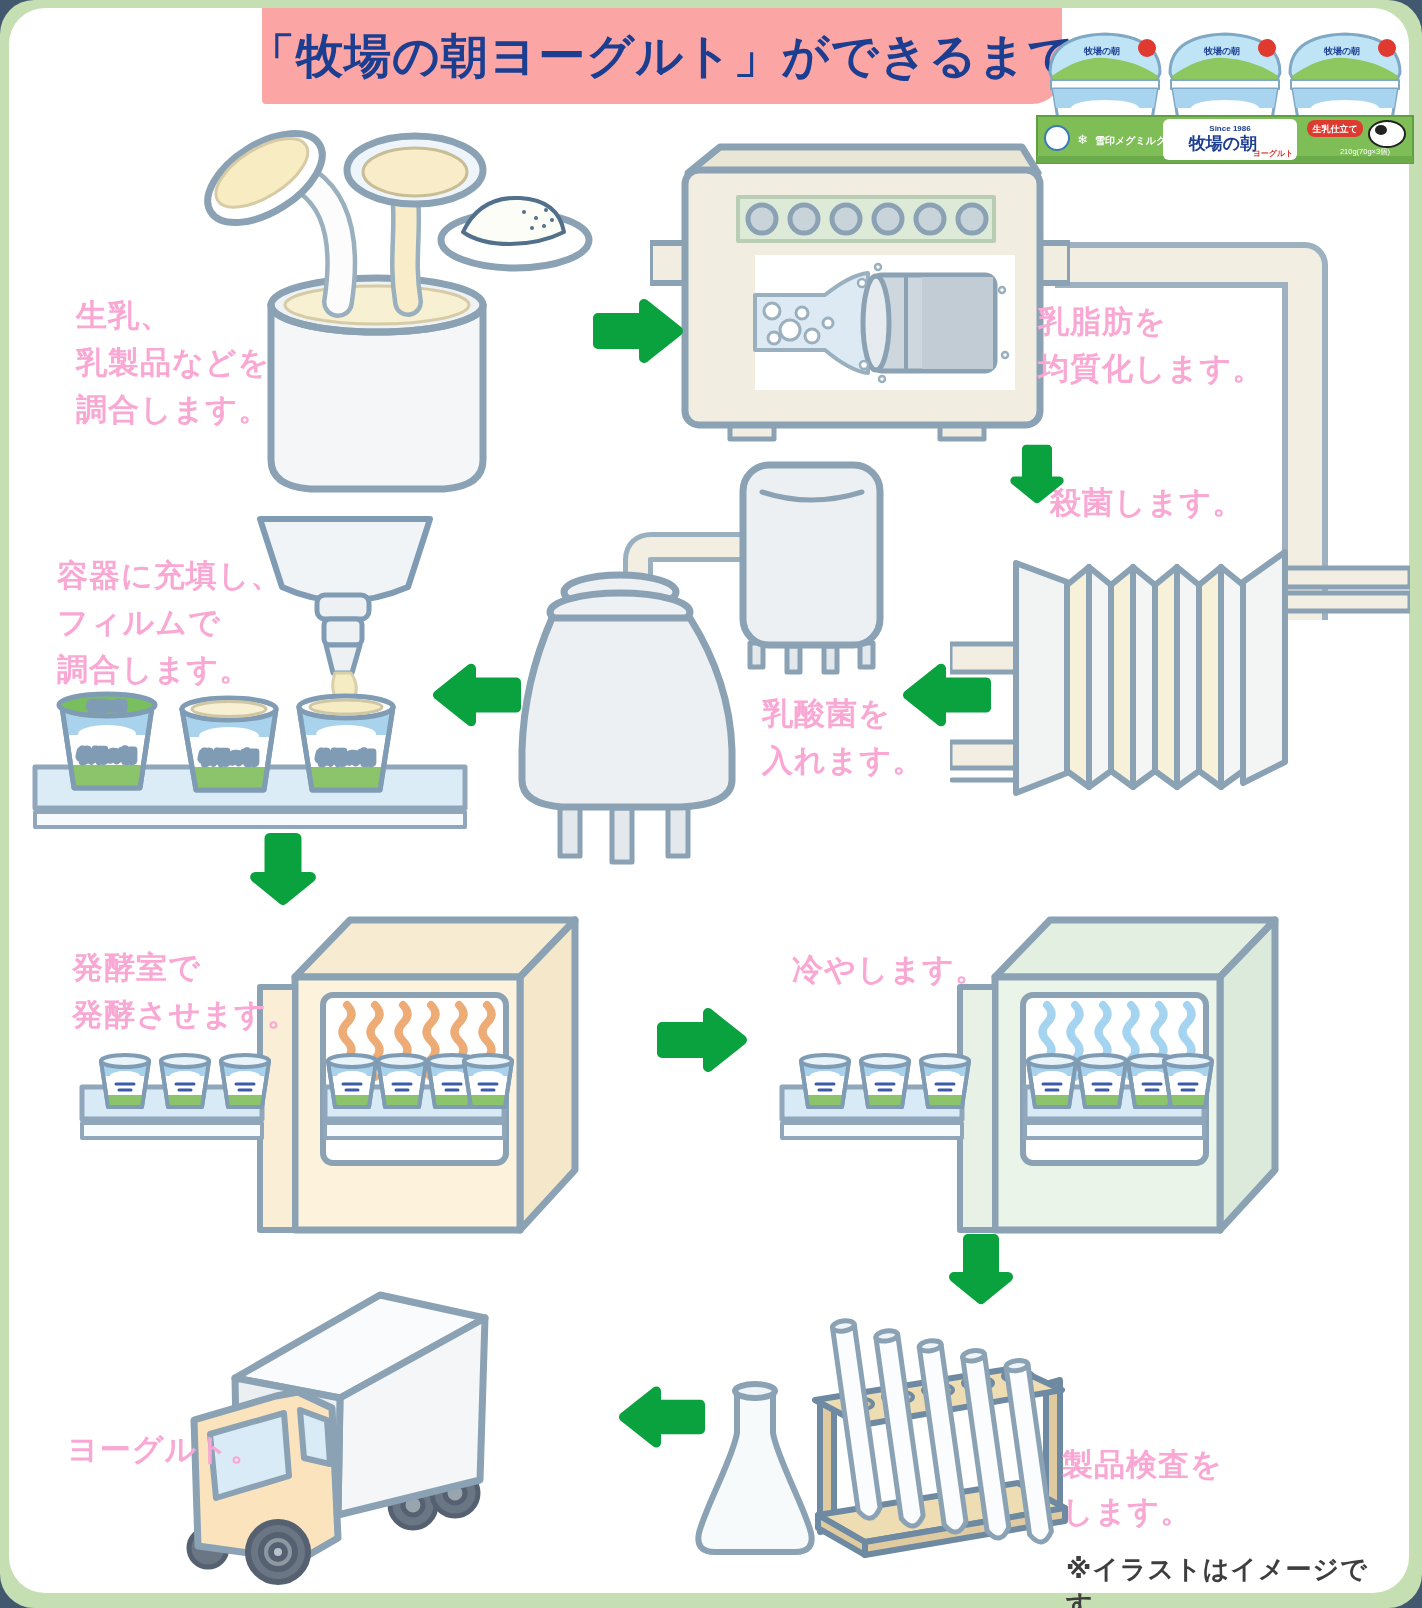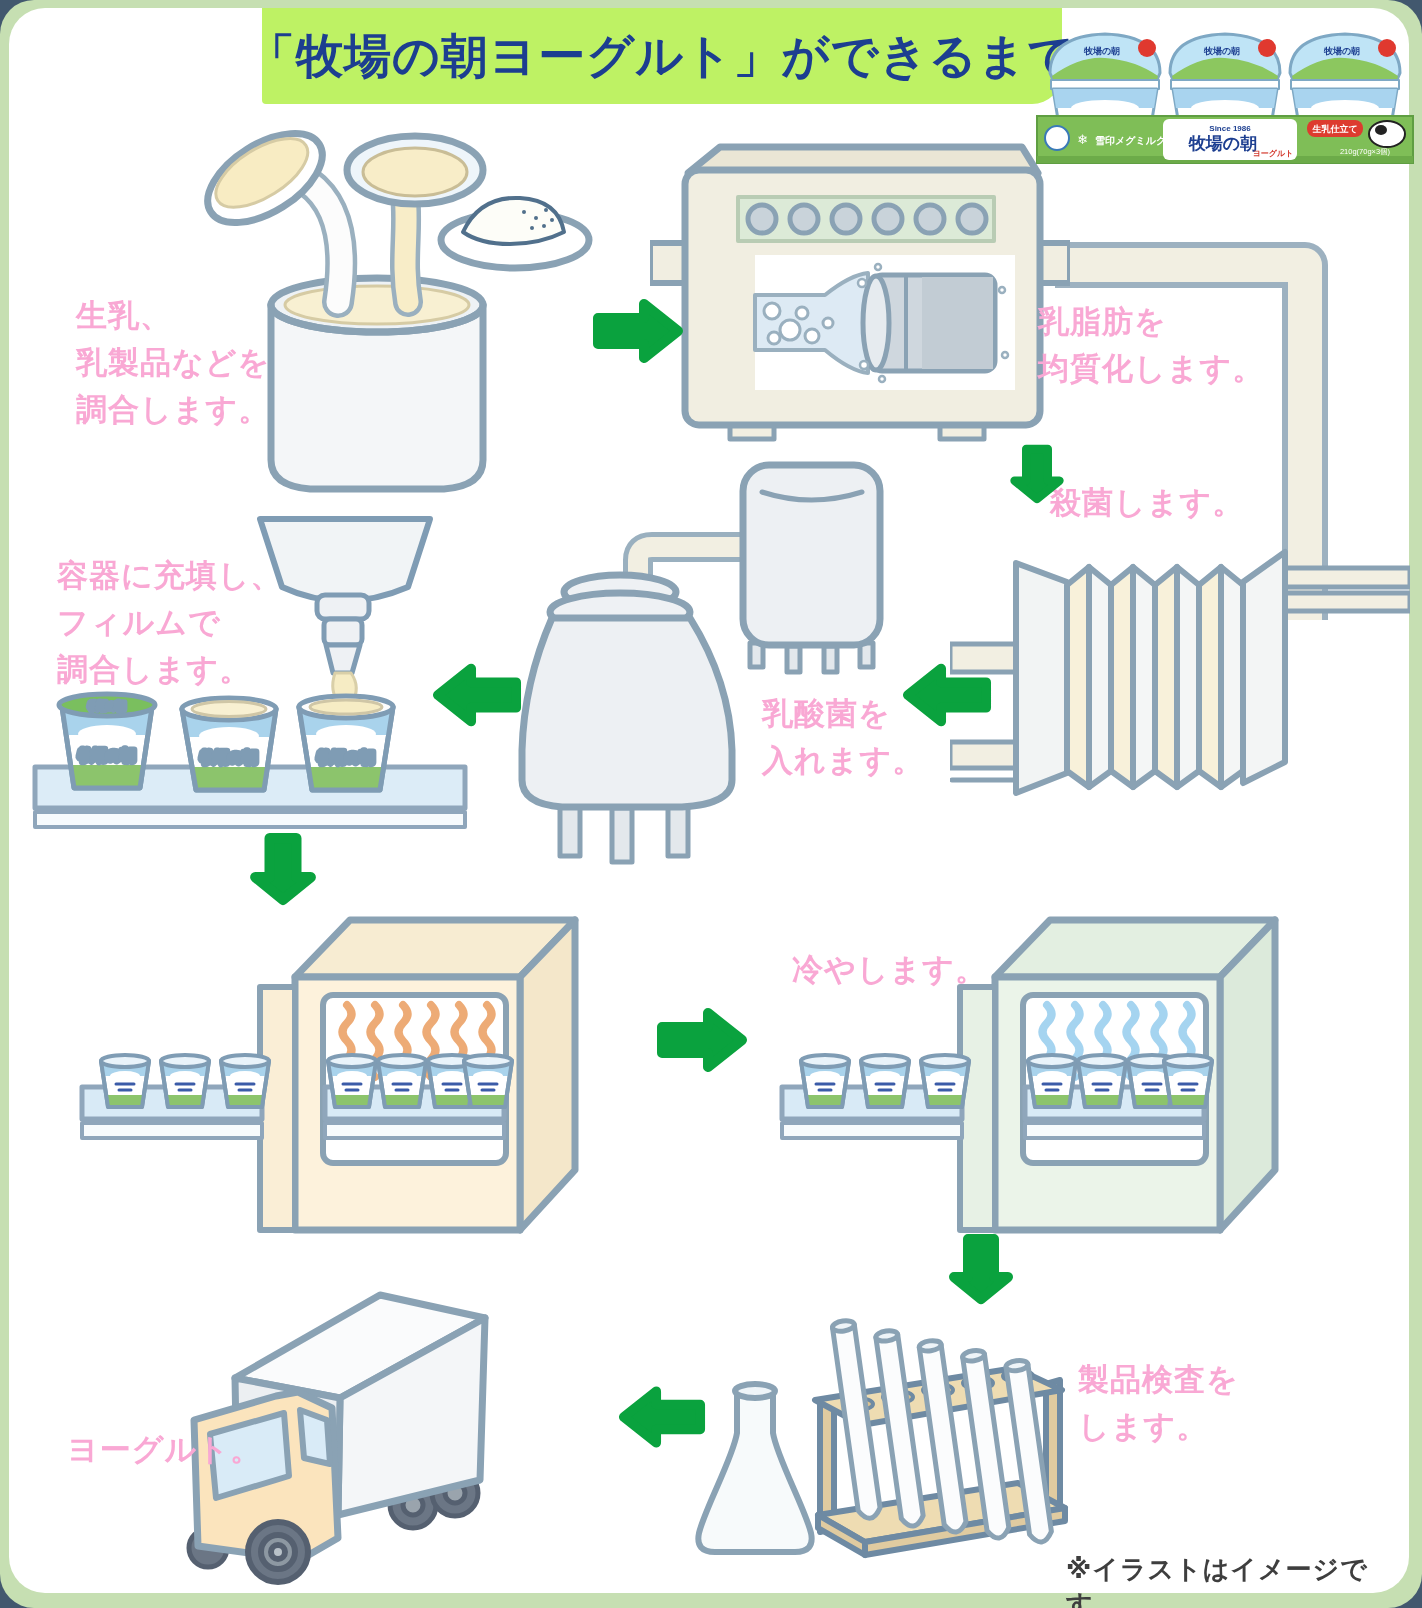--- a/index.html
+++ b/index.html
@@ -1,21 +1,21 @@
 <!DOCTYPE html>
 <html><head>
 <meta charset="utf-8">
 <style>
   html,body{margin:0;padding:0;background:#42586e;}
   *{box-sizing:border-box;}
   body{font-family:"Liberation Sans","DejaVu Sans",sans-serif;}
   .stage{position:relative;width:1422px;height:1608px;background:#42586e;overflow:hidden;}
   .frame{position:absolute;inset:0;background:#c6dfb2;border-radius:34px;}
   .card{position:absolute;left:9px;top:8px;right:13px;bottom:15px;background:#ffffff;border-radius:36px;}
-  .banner{position:absolute;left:262px;top:8px;width:800px;height:96px;background:#bef264;border-radius:0 0 30px 4px;display:flex;align-items:center;justify-content:center;}
+  .banner{position:absolute;left:262px;top:8px;width:800px;height:96px;background:#fca5a5;border-radius:0 0 30px 4px;display:flex;align-items:center;justify-content:center;}
   .banner h1{margin:0;font-size:47px;font-weight:800;color:#1c3e90;letter-spacing:1px;white-space:nowrap;}
   .label{position:absolute;font-size:31px;line-height:47px;font-weight:700;color:#f9a8d4;letter-spacing:1px;white-space:nowrap;}
   .footnote{position:absolute;left:1066px;top:1552px;font-size:26px;font-weight:600;color:#3e3e3e;letter-spacing:1px;}
   .abs{position:absolute;}
   svg text{font-family:"Liberation Sans","DejaVu Sans",sans-serif;}
 </style>
 </head>
 <body>
 
 <div class="stage">
@@ -339,20 +339,24 @@
         <use href="#cupA" transform="translate(55,212)"></use>
         <use href="#cupA" transform="translate(115,212)"></use>
         <use href="#cupA" transform="translate(175,212)"></use>
         <use href="#cupA" transform="translate(282,212)"></use>
         <use href="#cupA" transform="translate(332,212)"></use>
         <use href="#cupA" transform="translate(382,212)"></use>
         <use href="#cupA" transform="translate(418,212)"></use>
       </g>
     </g>
   </svg>
+  <div class="label" style="left:72px;top:944px;">
+    <div>発酵室で</div>
+    <div>発酵させます。</div>
+  </div>
 
   <svg class="abs" style="left:770px;top:895px;" width="640" height="345" viewBox="0 0 640 345">
     <defs>
       <g id="cupB" stroke="#7f9cb4" stroke-width="4" stroke-linejoin="round">
         <path d="M-24,-46 L24,-46 L17,0 L-17,0 Z" fill="#ffffff"></path>
         <path d="M-24,-46 L24,-46 L21.5,-31 L-21.5,-31 Z" fill="#a9d3ec" stroke="none"></path>
         <ellipse cx="0" cy="-31" rx="15" ry="5" fill="#ffffff" stroke="none"></ellipse>
         <path d="M-19,-12 L19,-12 L17,0 L-17,0 Z" fill="#8cc46c" stroke="none"></path>
         <path d="M-24,-46 L24,-46 L17,0 L-17,0 Z" fill="none"></path>
         <ellipse cx="0" cy="-46" rx="24" ry="6" fill="#e9f3fa"></ellipse>
@@ -434,21 +438,21 @@
           </g>
       </g>
     </g>
   </svg>
   <svg class="abs" style="left:675px;top:1378px;" width="165" height="200" viewBox="0 0 165 200">
     <g stroke="#8aa2b4" stroke-width="6" stroke-linejoin="round" stroke-linecap="round">
       <path d="M62,14 L62,55 C58,80 30,130 24,155 Q20,174 40,174 L120,174 Q140,174 136,155 C130,130 102,80 98,55 L98,14 Z" fill="#f7fafb"></path>
       <ellipse cx="80" cy="13" rx="20" ry="7" fill="#eef4f8"></ellipse>
     </g>
   </svg>
-  <div class="label" style="left:1062px;top:1356px;margin-left:16px;">
+  <div class="label" style="left:1062px;top:1441px;">
     <div>製品検査を</div>
     <div>します。</div>
   </div>
 
   <svg class="abs" style="left:180px;top:1250px;" width="360" height="340" viewBox="0 0 360 340">
     <g stroke="#8aa2b4" stroke-width="7" stroke-linejoin="round" stroke-linecap="round">
 
       <g stroke="#556070" stroke-width="5">
         <circle cx="233" cy="255" r="23" fill="#6b7685"></circle>
           <circle cx="233" cy="255" r="10" fill="#9aa4ad"></circle>

